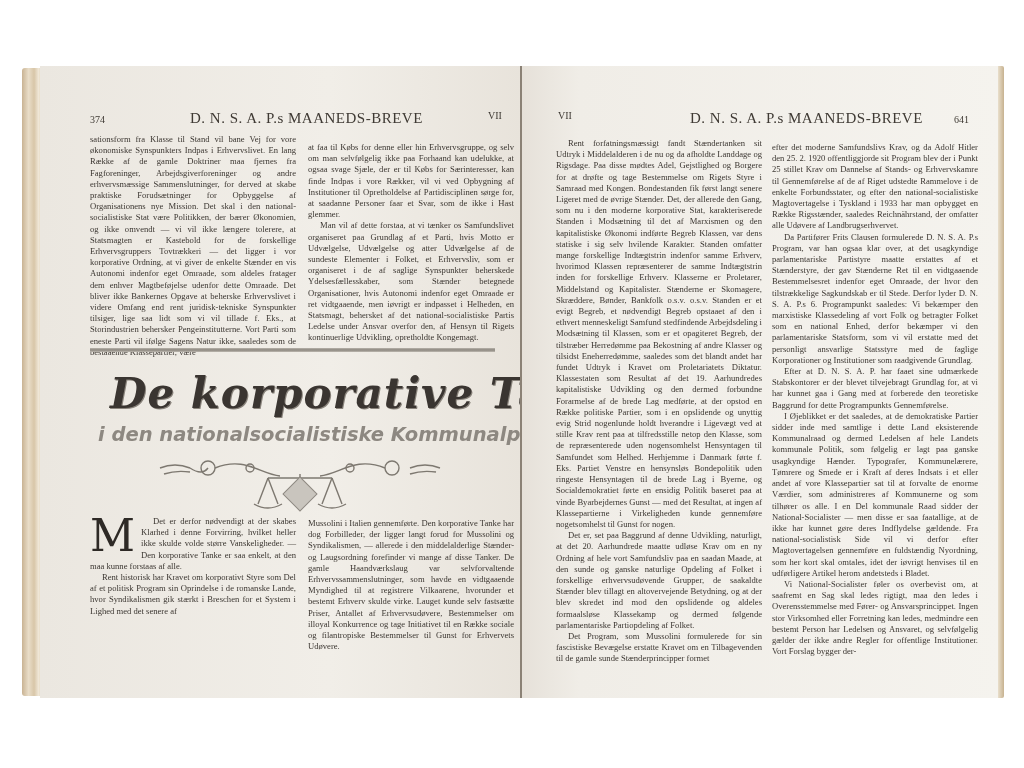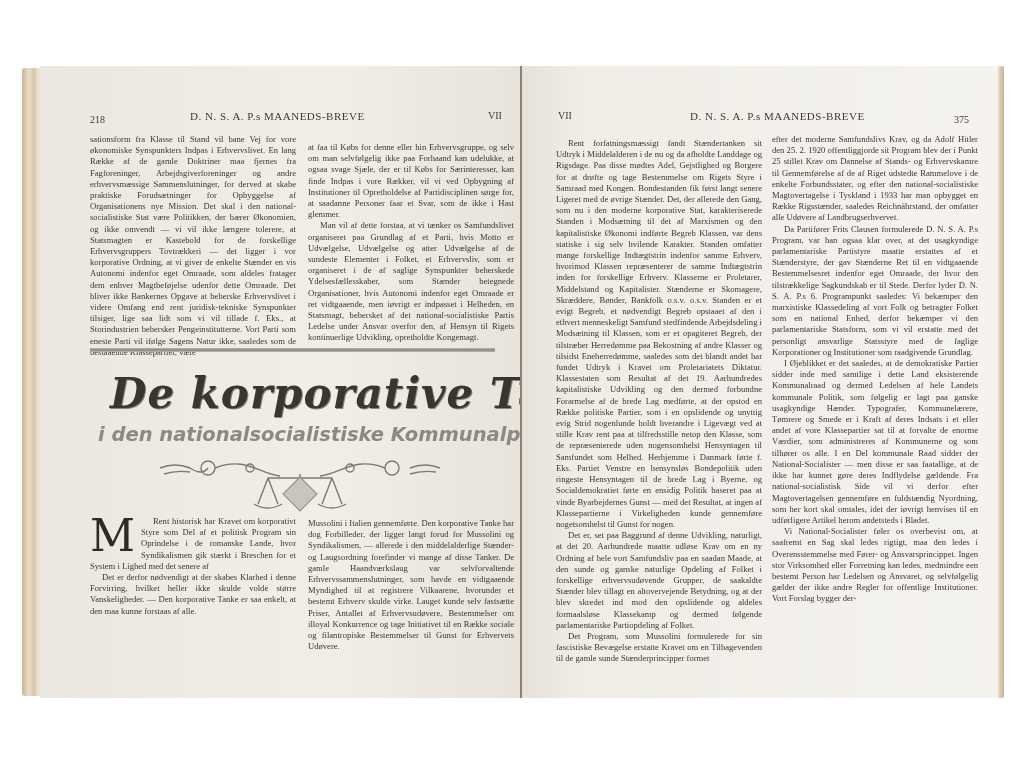--- a/index.html
+++ b/index.html
@@ -18,21 +18,21 @@
     background: linear-gradient(180deg, #eeeae3 0%, #f3f0ea 40%, #f7f5f0 100%);
   }
   .page.left { left: 18px; width: 482px; background: linear-gradient(90deg, #ebe7e0 0%, #f1eee8 60%, #e8e3db 100%); }
   .page.right { left: 500px; width: 478px; background: linear-gradient(90deg, #e6e1d9 0%, #f0ede7 12%, #f5f3ee 100%); }
   .gutter { position: absolute; left: 498px; top: 0; width: 3px; height: 632px; background: #8b8276; }
   .page-edge-right {
     position: absolute; left: 976px; top: 0; width: 6px; height: 632px;
     background: linear-gradient(90deg, #e9dfcc, #c7b290); border-radius: 0 2px 2px 0;
   }
   .running-head {
-    position: absolute; top: 44px; font-size: 11px; letter-spacing: 0.5px; color: #3f3a34;
+    position: absolute; top: 44px; font-size: 15px; letter-spacing: 0.5px; color: #3f3a34;
   }
   .pnum { position: absolute; top: 48px; font-size: 10px; color: #3f3a34; }
   .col {
     position: absolute; font-size: 8.6px; line-height: 11.2px; text-align: justify; color: #3b3631;
   }
   .col p { margin: 0; text-indent: 12px; }
   .col p.noind { text-indent: 0; }
   .rule {
     position: absolute; left: 68px; top: 282px; width: 405px; height: 4px;
     background: linear-gradient(180deg, #b8b3ab, #8c877f 50%, #bdb8b0);
@@ -54,21 +54,21 @@
     font-family: "DejaVu Serif", serif; color: #2e2a26;
   }
 </style>
 </head>
 <body>
 
 <div class="spread">
   <div class="page-edge-left"></div>
 
   <div class="page left">
-    <div class="pnum" style="left:50px;">218</div>
+    <div class="pnum" style="left:50px;">374</div>
     <div class="running-head" style="left:150px;">D. N. S. A. P.s MAANEDS-BREVE</div>
     <div class="pnum" style="left:448px;top:44px;">VII</div>
 
     <div class="col" style="left:50px;top:68px;width:206px;">
       <p class="noind">sationsform fra Klasse til Stand vil bane Vej for vore økonomiske Synspunkters Indpas i Erhvervslivet. En lang Række af de gamle Doktriner maa fjernes fra Fagforeninger, Arbejdsgiverforeninger og andre erhvervsmæssige Sammenslutninger, for derved at skabe praktiske Forudsætninger for Opbyggelse af Organisationens nye Mission. Det skal i den national-socialistiske Stat være Politikken, der bærer Økonomien, og ikke omvendt — vi vil ikke længere tolerere, at Statsmagten er Kastebold for de forskellige Erhvervsgruppers Tovtrækkeri — det ligger i vor korporative Ordning, at vi giver de enkelte Stænder en vis Autonomi indenfor eget Omraade, som aldeles fratager dem enhver Magtbeføjelse udenfor dette Omraade. Det bliver ikke Bankernes Opgave at beherske Erhvervslivet i videre Omfang end rent juridisk-tekniske Synspunkter tilsiger, lige saa lidt som vi vil tillade f. Eks., at Storindustrien behersker Pengeinstitutterne. Vort Parti som eneste Parti vil ifølge Sagens Natur ikke, saaledes som de bestaaende Klassepartier, være</p>
     </div>
     <div class="col" style="left:268px;top:76px;width:206px;">
       <p class="noind">at faa til Købs for denne eller hin Erhvervsgruppe, og selv om man selvfølgelig ikke paa Forhaand kan udelukke, at ogsaa svage Sjæle, der er til Købs for Særinteresser, kan finde Indpas i vore Rækker, vil vi ved Opbygning af Institutioner til Opretholdelse af Partidisciplinen sørge for, at saadanne Personer faar et Svar, som de ikke i Hast glemmer.</p>
       <p>Man vil af dette forstaa, at vi tænker os Samfundslivet organiseret paa Grundlag af et Parti, hvis Motto er Udvælgelse, Udvælgelse og atter Udvælgelse af de sundeste Elementer i Folket, et Erhvervsliv, som er organiseret i de af saglige Synspunkter beherskede Ydelsesfællesskaber, som Stænder betegnede Organisationer, hvis Autonomi indenfor eget Omraade er ret vidtgaaende, men iøvrigt er indpasset i Helheden, en Statsmagt, behersket af det national-socialistiske Partis Ledelse under Ansvar overfor den, af Hensyn til Rigets kontinuerlige Udvikling, opretholdte Kongemagt.</p>
     </div>
@@ -93,42 +93,43 @@
         <path d="M104,58 q14,8 28,0"></path>
         <path d="M182,32 L172,58 M182,32 L192,58"></path>
         <path d="M168,58 q14,8 28,0"></path>
         <path d="M150,28 L150,62"></path>
       </g>
       <rect x="138" y="36" width="24" height="24" fill="#c9c5be" stroke="#8d8881" stroke-width="1" transform="rotate(45 150 48)"></rect>
     </svg>
 
     <div class="col" style="left:50px;top:450px;width:206px;">
       <span class="dropcap">M</span>
+      <p>Det er derfor nødvendigt at der skabes Klarhed i denne Forvirring, hvilket heller ikke skulde volde større Vanskeligheder. — Den korporative Tanke er saa enkelt, at den maa kunne forstaas af alle.</p>
       <p>Rent historisk har Kravet om korporativt Styre som Del af et politisk Program sin Oprindelse i de romanske Lande, hvor Syndikalismen gik stærkt i Breschen for et System i Lighed med det senere af</p>
-      <p>Det er derfor nødvendigt at der skabes Klarhed i denne Forvirring, hvilket heller ikke skulde volde større Vanskeligheder. — Den korporative Tanke er saa enkelt, at den maa kunne forstaas af alle.</p>
     </div>
     <div class="col" style="left:268px;top:452px;width:206px;">
       <p class="noind">Mussolini i Italien gennemførte. Den korporative Tanke har dog Forbilleder, der ligger langt forud for Mussolini og Syndikalismen, — allerede i den middelalderlige Stænder- og Laugsordning forefinder vi mange af disse Tanker. De gamle Haandværkslaug var selvforvaltende Erhvervssammenslutninger, som havde en vidtgaaende Myndighed til at registrere Vilkaarene, hvorunder et bestemt Erhverv skulde virke. Lauget kunde selv fastsætte Priser, Antallet af Erhvervsudøvere, Bestemmelser om illoyal Konkurrence og tage Initiativet til en Række sociale og filantropiske Bestemmelser til Gunst for Erhvervets Udøvere.</p>
     </div>
   </div>
 
   <div class="gutter"></div>
 
   <div class="page right">
     <div class="pnum" style="left:36px;top:44px;">VII</div>
     <div class="running-head" style="left:168px;">D. N. S. A. P.s MAANEDS-BREVE</div>
-    <div class="pnum" style="left:432px;">375</div>
+    <div class="pnum" style="left:432px;">641</div>
 
     <div class="col" style="left:34px;top:72px;width:206px;">
       <p>Rent forfatningsmæssigt fandt Stændertanken sit Udtryk i Middelalderen i de nu og da afholdte Landdage og Rigsdage. Paa disse mødtes Adel, Gejstlighed og Borgere for at drøfte og tage Bestemmelse om Rigets Styre i Samraad med Kongen. Bondestanden fik først langt senere Ligeret med de øvrige Stænder. Det, der allerede den Gang, som nu i den moderne korporative Stat, karakteriserede Standen i Modsætning til det af Marxismen og den kapitalistiske Økonomi indførte Begreb Klassen, var dens statiske i sig selv hvilende Karakter. Standen omfatter mange forskellige Indtægtstrin indenfor samme Erhverv, hvorimod Klassen repræsenterer de samme Indtægtstrin inden for forskellige Erhverv. Klasserne er Proletarer, Middelstand og Kapitalister. Stænderne er Skomagere, Skræddere, Bønder, Bankfolk o.s.v. o.s.v. Standen er et evigt Begreb, et nødvendigt Begreb opstaaet af den i ethvert menneskeligt Samfund stedfindende Arbejdsdeling i Modsætning til Klassen, som er et opagiteret Begreb, der tilstræber Herredømme paa Bekostning af andre Klasser og tilsidst Eneherredømme, saaledes som det blandt andet har fundet Udtryk i Kravet om Proletariatets Diktatur. Klassestaten som Resultat af det 19. Aarhundredes kapitalistiske Udvikling og den dermed forbundne Forarmelse af de brede Lag medførte, at der opstod en Række politiske Partier, som i en opslidende og unyttig evig Strid nogenlunde holdt hverandre i Ligevægt ved at stille Krav rent paa at tilfredsstille netop den Klasse, som de repræsenterede uden nogensomhelst Hensyntagen til Samfundet som Helhed. Herhjemme i Danmark førte f. Eks. Partiet Venstre en hensynsløs Bondepolitik uden ringeste Hensyntagen til de brede Lag i Byerne, og Socialdemokratiet førte en ensidig Politik baseret paa at vinde Byarbejdernes Gunst — med det Resultat, at ingen af Klassepartierne i Virkeligheden kunde gennemføre nogetsomhelst til Gunst for nogen.</p>
       <p>Det er, set paa Baggrund af denne Udvikling, naturligt, at det 20. Aarhundrede maatte udløse Krav om en ny Ordning af hele vort Samfundsliv paa en saadan Maade, at den sunde og ganske naturlige Opdeling af Folket i forskellige erhvervsudøvende Grupper, de saakaldte Stænder blev tillagt en altovervejende Betydning, og at der blev skredet ind mod den opslidende og aldeles formaalsløse Klassekamp og dermed følgende parlamentariske Partiopdeling af Folket.</p>
       <p>Det Program, som Mussolini formulerede for sin fascistiske Bevægelse erstatte Kravet om en Tilbagevenden til de gamle sunde Stænderprincipper formet</p>
     </div>
-    <div class="col" style="left:250px;top:68px;width:206px;">
+    <div class="col" style="left:250px;top:76px;width:206px;">
       <p class="noind">efter det moderne Samfundslivs Krav, og da Adolf Hitler den 25. 2. 1920 offentliggjorde sit Program blev der i Punkt 25 stillet Krav om Dannelse af Stands- og Erhvervskamre til Gennemførelse af de af Riget udstedte Rammelove i de enkelte Forbundsstater, og efter den national-socialistiske Magtovertagelse i Tyskland i 1933 har man opbygget en Række Rigsstænder, saaledes Reichnährstand, der omfatter alle Udøvere af Landbrugserhvervet.</p>
       <p>Da Partifører Frits Clausen formulerede D. N. S. A. P.s Program, var han ogsaa klar over, at det usagkyndige parlamentariske Partistyre maatte erstattes af et Stænderstyre, der gav Stænderne Ret til en vidtgaaende Bestemmelsesret indenfor eget Omraade, der hvor den tilstrækkelige Sagkundskab er til Stede. Derfor lyder D. N. S. A. P.s 6. Programpunkt saaledes: Vi bekæmper den marxistiske Klassedeling af vort Folk og betragter Folket som en national Enhed, derfor bekæmper vi den parlamentariske Statsform, som vi vil erstatte med det personligt ansvarlige Statsstyre med de faglige Korporationer og Institutioner som raadgivende Grundlag.</p>
+      <p>Efter at D. N. S. A. P. har faaet sine udmærkede Stabskontorer er der blevet tilvejebragt Grundlag for, at vi har kunnet gaa i Gang med at forberede den teoretiske Baggrund for dette Programpunkts Gennemførelse.</p>
       <p>I Øjeblikket er det saaledes, at de demokratiske Partier sidder inde med samtlige i dette Land eksisterende Kommunalraad og dermed Ledelsen af hele Landets kommunale Politik, som følgelig er lagt paa ganske usagkyndige Hænder. Typografer, Kommunelærere, Tømrere og Smede er i Kraft af deres Indsats i et eller andet af vore Klassepartier sat til at forvalte de enorme Værdier, som administreres af Kommunerne og som tilhører os alle. I en Del kommunale Raad sidder der National-Socialister — men disse er saa faatallige, at de ikke har kunnet gøre deres Indflydelse gældende. Fra national-socialistisk Side vil vi derfor efter Magtovertagelsen gennemføre en fuldstændig Nyordning, som her kort skal omtales, idet der iøvrigt henvises til en udførligere Artikel herom andetsteds i Bladet.</p>
       <p>Vi National-Socialister føler os overbevist om, at saafremt en Sag skal ledes rigtigt, maa den ledes i Overensstemmelse med Fører- og Ansvarsprincippet. Ingen stor Virksomhed eller Forretning kan ledes, medmindre een bestemt Person har Ledelsen og Ansvaret, og selvfølgelig gælder der ikke andre Regler for offentlige Institutioner. Vort Forslag bygger der-</p>
     </div>
   </div>
 
   <div class="page-edge-right"></div>
 </div>
 
 </body></html>

